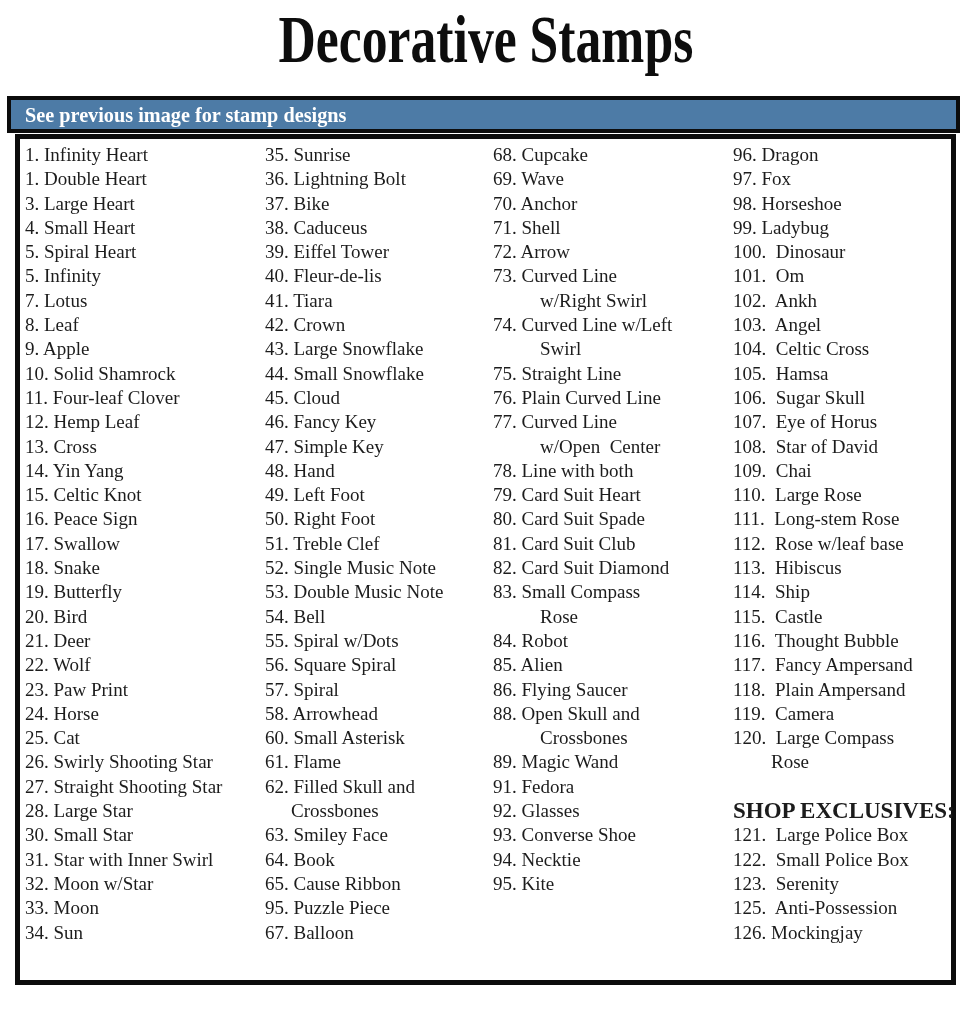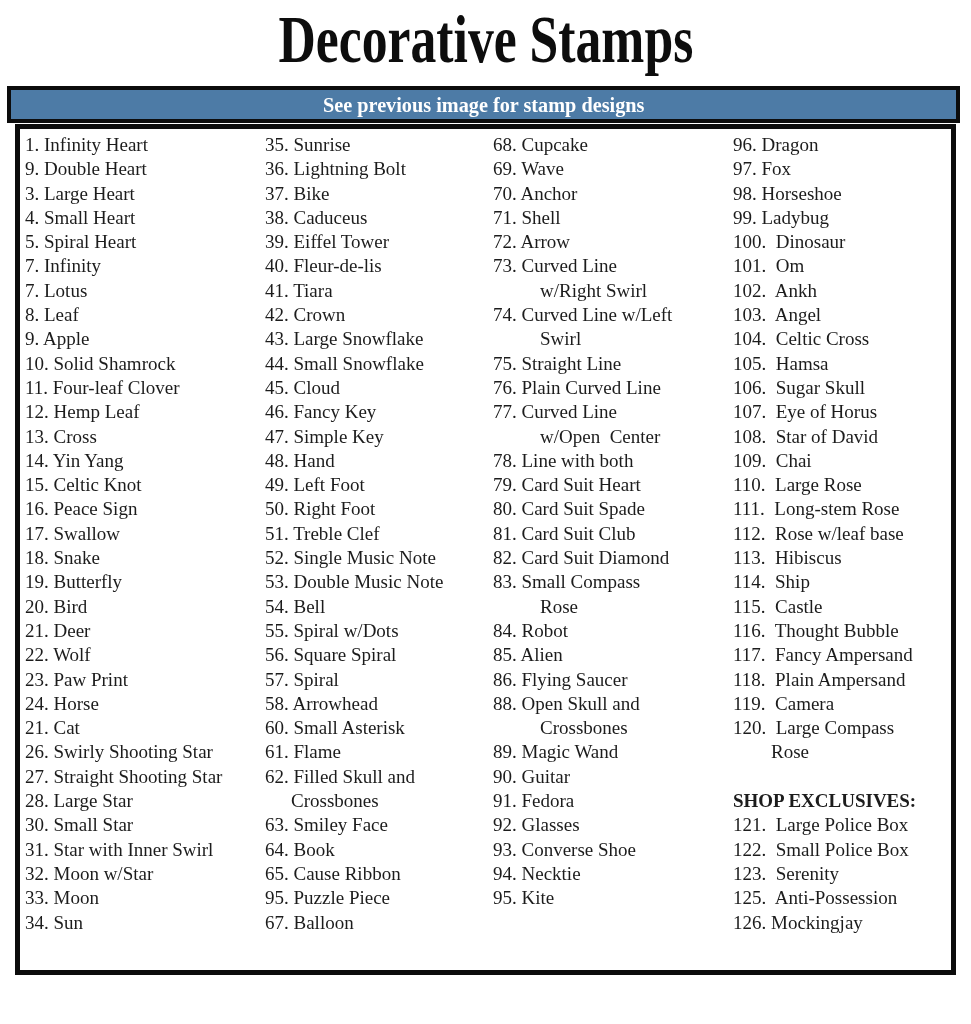--- a/index.html
+++ b/index.html
@@ -12,41 +12,40 @@
   html, body { background: #ffffff; }
   body {
     width: 971px;
     height: 1024px;
     font-family: "Liberation Serif", serif;
     color: var(--text);
     overflow: hidden;
   }
   .title-wrap {
     text-align: center;
-    margin: 4px 0 10px 0;
+    margin: 4px 0 20px 0;
     height: 72px;
   }
   .title {
     display: inline-block;
     font-size: 68px;
     line-height: 70px;
     font-weight: bold;
     color: #0d0d0d;
     transform: scaleX(0.76);
     transform-origin: center;
     white-space: nowrap;
   }
   .banner {
     margin: 0 11px 1px 7px;
     border: 4px solid var(--border);
     background: var(--banner-bg);
     height: 37px;
     display: flex;
     align-items: center;
-    justify-content: center;
   }
   .banner-text {
     display: inline-block;
     color: var(--banner-text);
     font-weight: bold;
     font-size: 22px;
     transform: scaleX(0.92);
     transform-origin: center;
     white-space: nowrap;
   }
@@ -64,21 +63,21 @@
   .line {
     white-space: pre;
     font-size: 19px;
     line-height: 24.3px;
   }
   .c1 .cont { padding-left: 26px; }
   .c2 .cont { padding-left: 47px; }
   .c3 .cont { padding-left: 38px; }
   .sec-header {
     font-weight: bold;
-    font-size: 19px;
+    font-size: 23px;
     line-height: 24.3px;
     white-space: pre;
   }
   .spacer { height: 24.3px; }
 </style>
 </head>
 <body>
 
 <div class="title-wrap">
   <span class="title">Decorative Stamps</span>
@@ -87,33 +86,33 @@
 <div class="banner">
   <span class="banner-text">See previous image for stamp designs</span>
 </div>
 
 <div class="list-box">
   <div class="col c0">
       <div class="item">
         <div class="line">1. Infinity Heart</div>
       </div>
       <div class="item">
-        <div class="line">9. Double Heart</div>
+        <div class="line">1. Double Heart</div>
       </div>
       <div class="item">
         <div class="line">3. Large Heart</div>
       </div>
       <div class="item">
         <div class="line">4. Small Heart</div>
       </div>
       <div class="item">
         <div class="line">5. Spiral Heart</div>
       </div>
       <div class="item">
-        <div class="line">7. Infinity</div>
+        <div class="line">5. Infinity</div>
       </div>
       <div class="item">
         <div class="line">7. Lotus</div>
       </div>
       <div class="item">
         <div class="line">8. Leaf</div>
       </div>
       <div class="item">
         <div class="line">9. Apple</div>
       </div>
@@ -156,21 +155,21 @@
       <div class="item">
         <div class="line">22. Wolf</div>
       </div>
       <div class="item">
         <div class="line">23. Paw Print</div>
       </div>
       <div class="item">
         <div class="line">24. Horse</div>
       </div>
       <div class="item">
-        <div class="line">21. Cat</div>
+        <div class="line">25. Cat</div>
       </div>
       <div class="item">
         <div class="line">26. Swirly Shooting Star</div>
       </div>
       <div class="item">
         <div class="line">27. Straight Shooting Star</div>
       </div>
       <div class="item">
         <div class="line">28. Large Star</div>
       </div>
@@ -350,23 +349,20 @@
       </div>
       <div class="item">
         <div class="line">86. Flying Saucer</div>
       </div>
       <div class="item">
         <div class="line">88. Open Skull and</div>
         <div class="line cont">Crossbones</div>
       </div>
       <div class="item">
         <div class="line">89. Magic Wand</div>
-      </div>
-      <div class="item">
-        <div class="line">90. Guitar</div>
       </div>
       <div class="item">
         <div class="line">91. Fedora</div>
       </div>
       <div class="item">
         <div class="line">92. Glasses</div>
       </div>
       <div class="item">
         <div class="line">93. Converse Shoe</div>
       </div>

